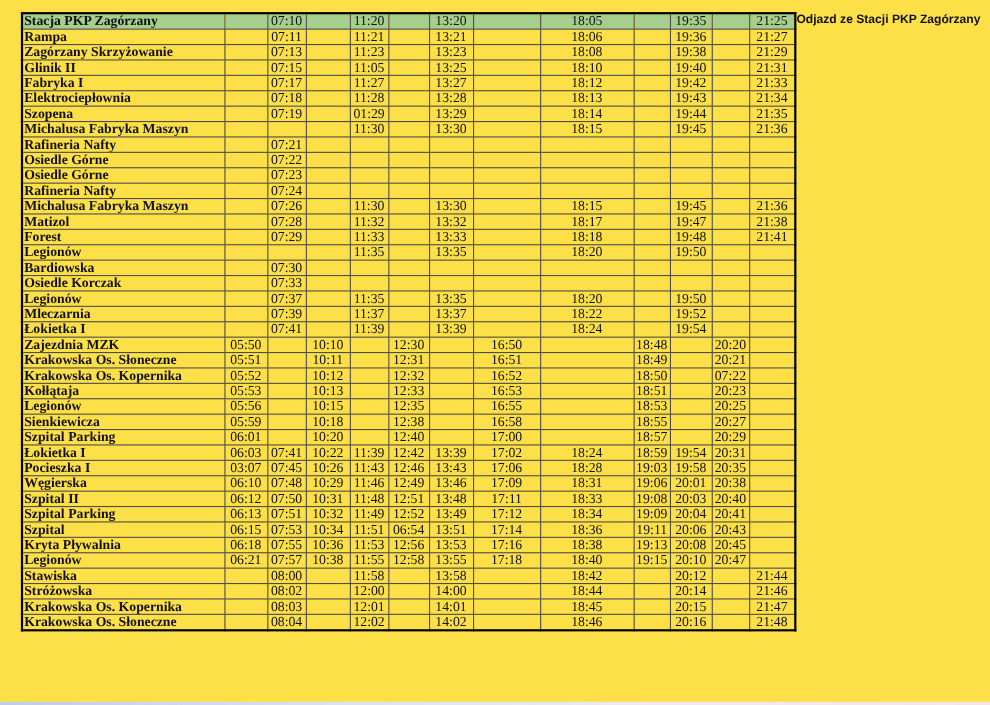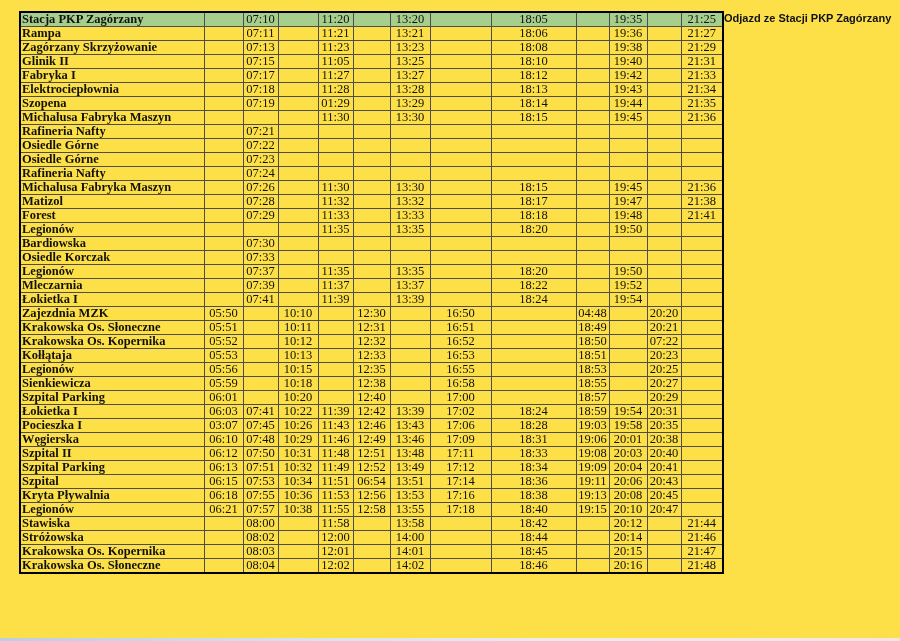--- a/index.html
+++ b/index.html
@@ -380,21 +380,21 @@
         <tr>
           <td class="station">Zajezdnia MZK</td>
           <td class="time c2">05:50</td>
           <td class="time c3"></td>
           <td class="time c4">10:10</td>
           <td class="time c5"></td>
           <td class="time c6">12:30</td>
           <td class="time c7"></td>
           <td class="time c8">16:50</td>
           <td class="time c9"></td>
-          <td class="time c10">04:48</td>
+          <td class="time c10">18:48</td>
           <td class="time c11"></td>
           <td class="time c12">20:20</td>
           <td class="time c13"></td>
         </tr>
         <tr>
           <td class="station">Krakowska Os. Słoneczne</td>
           <td class="time c2">05:51</td>
           <td class="time c3"></td>
           <td class="time c4">10:11</td>
           <td class="time c5"></td>

